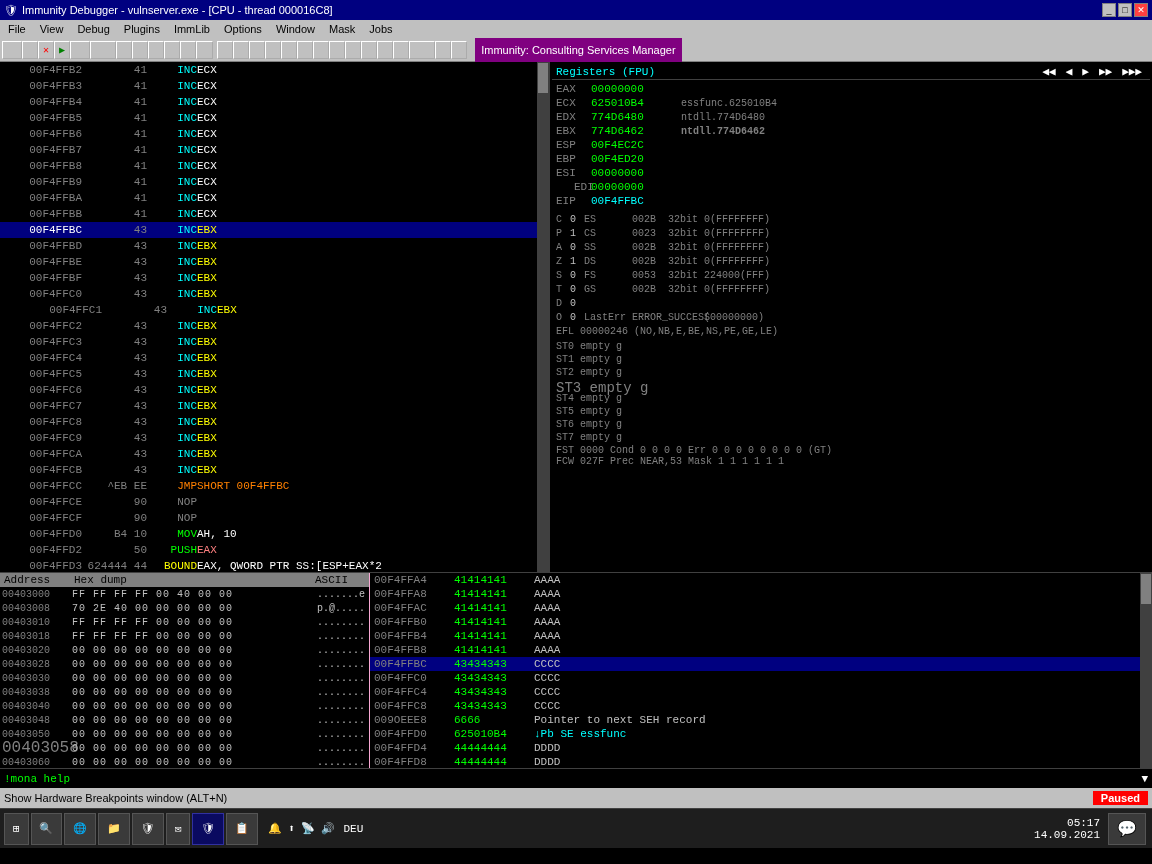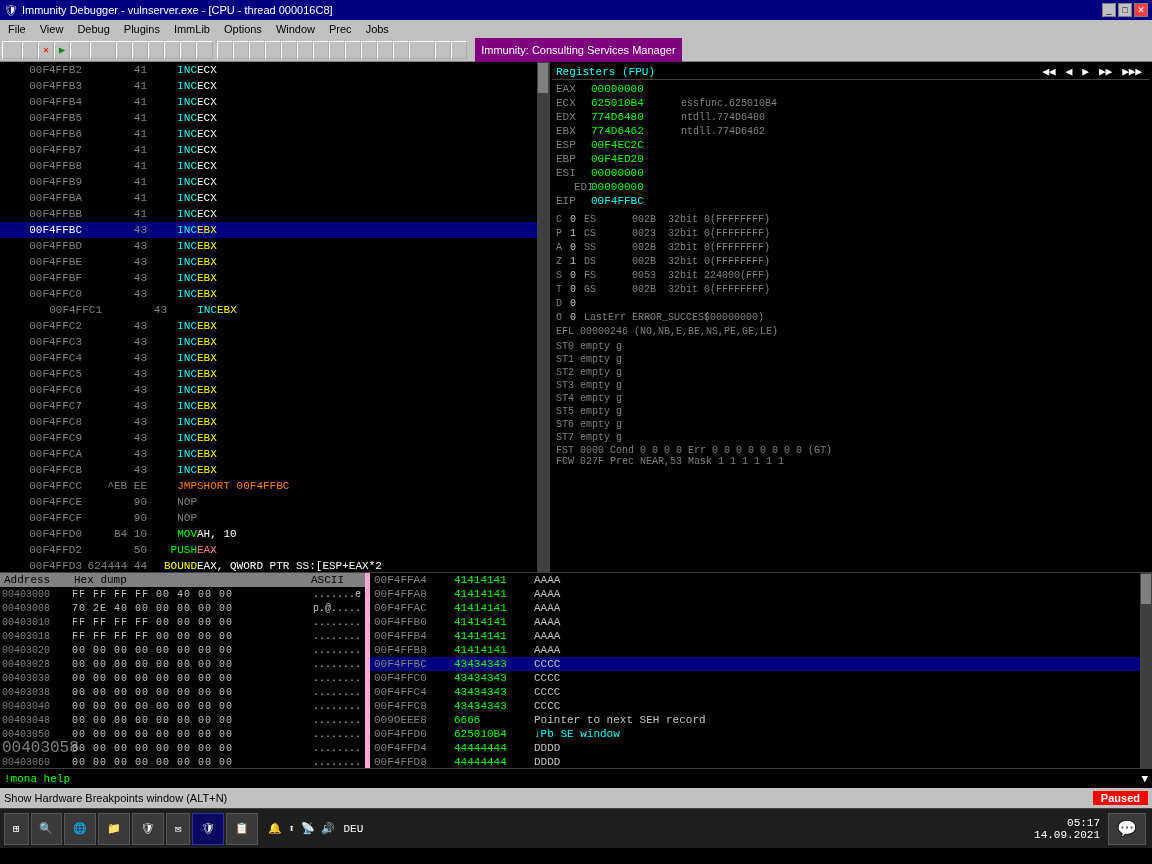--- a/index.html
+++ b/index.html
@@ -142,21 +142,21 @@
     }
     
     #bottom-area {
       display: flex;
       height: 196px;
       border-top: 1px solid #404040;
     }
     #hex-panel {
       width: 370px;
       background: #000000;
-      border-right: 5px solid #f9a8d4;
+      border-right: 1px solid #f9a8d4;
       overflow: hidden;
     }
     .hex-row {
       display: flex;
       height: 14px;
       align-items: center;
       padding: 0 2px;
       font-size: 10px;
     }
     #stack-panel {
@@ -269,21 +269,21 @@
 </div>
 
 <div id="menu-bar">
   <span class="menu-item">File</span>
   <span class="menu-item">View</span>
   <span class="menu-item">Debug</span>
   <span class="menu-item">Plugins</span>
   <span class="menu-item">ImmLib</span>
   <span class="menu-item">Options</span>
   <span class="menu-item">Window</span>
-  <span class="menu-item">Prec</span>
+  <span class="menu-item">Mask</span>
   <span class="menu-item">Jobs</span>
 </div>
 
 <div id="toolbar">
   <div id="toolbar-main">
     <div class="toolbar-btn" title="Restart">◀◀</div>
     <div class="toolbar-btn">◀</div>
     <div class="toolbar-btn" style="color:red;">✕</div>
     <div class="toolbar-btn" style="color:green;">▶</div>
     <div class="toolbar-btn">▶▶</div>
@@ -543,21 +543,21 @@
           <span style="color:#808080;font-size:10px;">essfunc.625010B4</span>
         </div>
         <div class="reg-row">
           <span style="color:#808080;width:35px;font-size:11px;">EDX</span>
           <span style="color:#00ff00;width:90px;font-size:11px;">774D6480</span>
           <span style="color:#808080;font-size:10px;">ntdll.774D6480</span>
         </div>
         <div class="reg-row">
           <span style="color:#808080;width:35px;font-size:11px;">EBX</span>
           <span style="color:#00ff00;width:90px;font-size:11px;">774D6462</span>
-          <span style="color:#808080;font-size:10px;">ntdll.774D6462</span>
+          <span style="color:#808080;font-size:10px;font-weight:bold;">ntdll.774D6462</span>
         </div>
         <div class="reg-row">
           <span style="color:#808080;width:35px;font-size:11px;">ESP</span>
           <span style="color:#00ff00;width:90px;font-size:11px;">00F4EC2C</span>
           <span style="color:#808080;font-size:10px;"></span>
         </div>
         <div class="reg-row">
           <span style="color:#808080;width:35px;font-size:11px;">EBP</span>
           <span style="color:#00ff00;width:90px;font-size:11px;">00F4ED20</span>
           <span style="color:#808080;font-size:10px;"></span>
@@ -639,21 +639,21 @@
           <span style="color:#808080;width:48px;">LastErr</span>
           <span style="color:#808080;width:36px;">ERROR_SUCCESS</span>
           <span style="color:#808080;width:36px;"></span>
           <span style="color:#808080;">(00000000)</span>
         </div>
         <div style="font-size: 10px; color: rgb(128, 128, 128); margin-top: 2px;">EFL 00000246  (NO,NB,E,BE,NS,PE,GE,LE)</div>
         <div style="height: 4px;"></div>
         <div style="font-size: 10px; color: rgb(128, 128, 128); height: 13px;">ST0 empty g</div>
         <div style="font-size: 10px; color: rgb(128, 128, 128); height: 13px;">ST1 empty g</div>
         <div style="font-size: 10px; color: rgb(128, 128, 128); height: 13px;">ST2 empty g</div>
-        <div style="font-size: 10px; color: rgb(128, 128, 128); height: 13px;">ST3 empty g</div>
+        <div style="font-size: 14px; color: rgb(128, 128, 128); height: 13px;">ST3 empty g</div>
         <div style="font-size: 10px; color: rgb(128, 128, 128); height: 13px;">ST4 empty g</div>
         <div style="font-size: 10px; color: rgb(128, 128, 128); height: 13px;">ST5 empty g</div>
         <div style="font-size: 10px; color: rgb(128, 128, 128); height: 13px;">ST6 empty g</div>
         <div style="font-size: 10px; color: rgb(128, 128, 128); height: 13px;">ST7 empty g</div>
         <div style="font-size: 10px; color: rgb(128, 128, 128);">FST 0000  Cond 0 0 0 0  Err 0 0 0 0 0 0 0 0  (GT)</div>
         <div style="font-size: 10px; color: rgb(128, 128, 128);">FCW 027F  Prec NEAR,53  Mask  1 1 1 1 1 1</div>
       </div>
   </div>
 </div>
 
@@ -789,21 +789,21 @@
     <span style="color:#c0c0c0;font-size:11px;">CCCC</span>
   </div>
         <div class="stack-row">
     <span style="color:#808080;width:80px;font-size:11px;">009OEEE8</span>
     <span style="color:#00ff00;width:80px;font-size:11px;">6666</span>
     <span style="color:#c0c0c0;font-size:11px;">Pointer to next SEH record</span>
   </div>
         <div class="stack-row">
     <span style="color:#808080;width:80px;font-size:11px;">00F4FFD0</span>
     <span style="color:#00ff00;width:80px;font-size:11px;">625010B4</span>
-    <span style="color:#00ffff;font-size:11px;">↓Pb SE window</span>
+    <span style="color:#00ffff;font-size:11px;">↓Pb SE essfunc</span>
   </div>
         <div class="stack-row">
     <span style="color:#808080;width:80px;font-size:11px;">00F4FFD4</span>
     <span style="color:#00ff00;width:80px;font-size:11px;">44444444</span>
     <span style="color:#c0c0c0;font-size:11px;">DDDD</span>
   </div>
         <div class="stack-row">
     <span style="color:#808080;width:80px;font-size:11px;">00F4FFD8</span>
     <span style="color:#00ff00;width:80px;font-size:11px;">44444444</span>
     <span style="color:#c0c0c0;font-size:11px;">DDDD</span>

